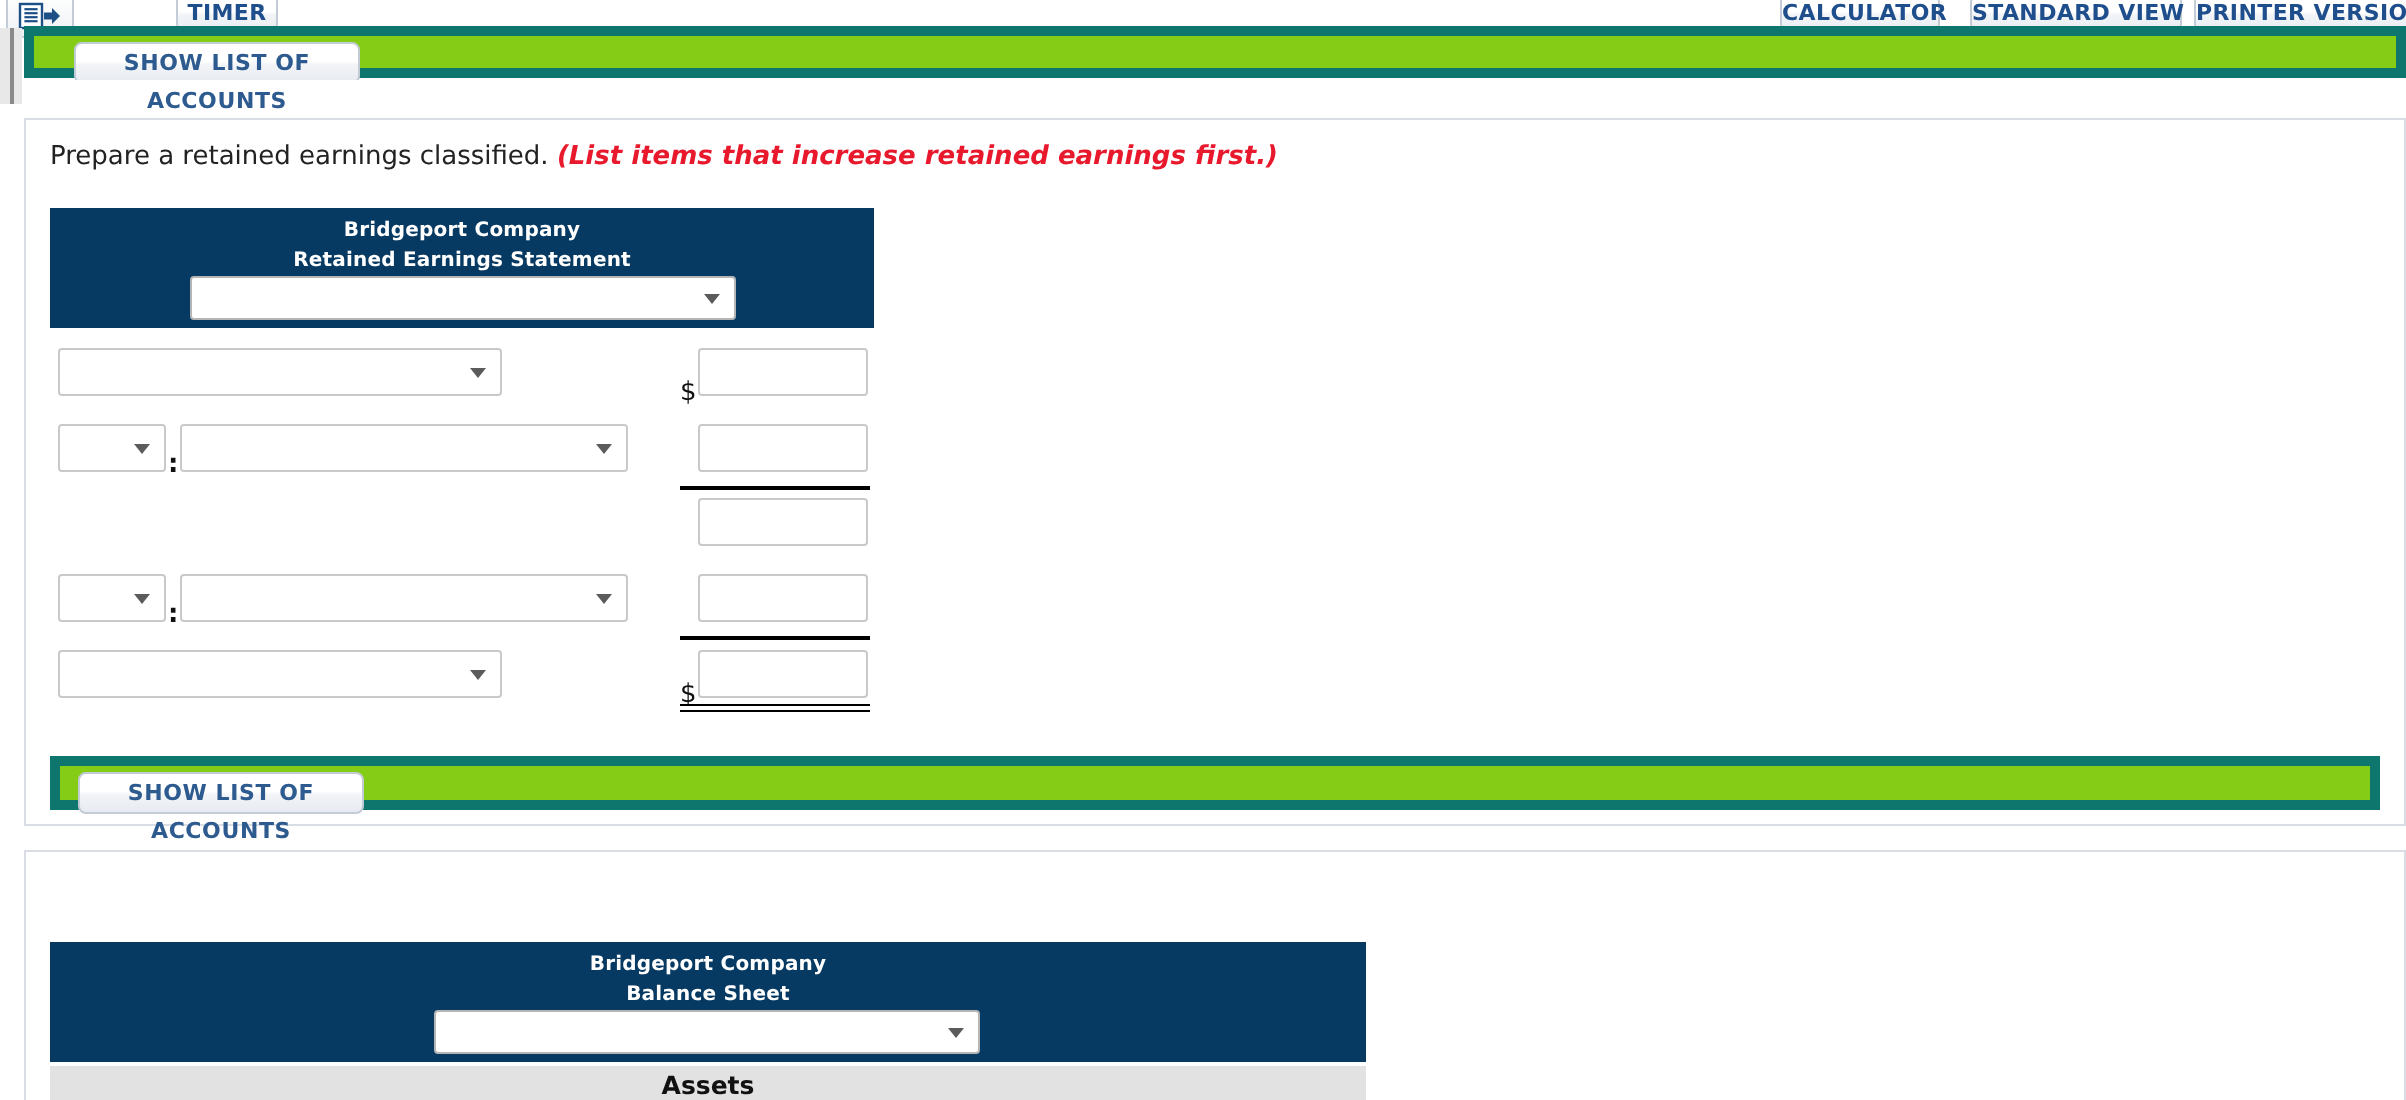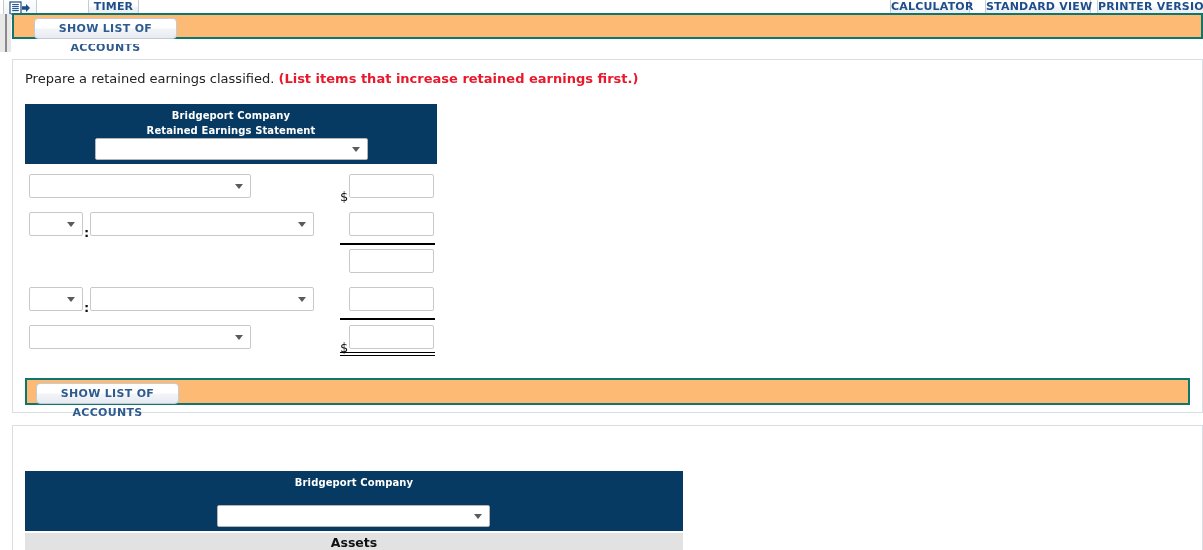--- a/index.html
+++ b/index.html
@@ -40,22 +40,22 @@
   }
 
   
   .panel {
     position:absolute;
     background:#ffffff;
     border:1px solid #d9dee5;
   }
   .accounts-bar {
     position:absolute;
-    background:#fdba74;
-    border:2px solid #0f766e;
+    background:#84cc16;
+    border:5px solid #0f766e;
   }
   .slb {
     position:absolute;
     background: linear-gradient(to bottom, #ffffff 0%, #ffffff 45%, #f2f4f7 55%, #e7ebf1 100%);
     border:1px solid #c3ccd6;
     border-radius:4px;
     color:#2e5b8f;
     font-weight:bold;
     font-size:11px;
     letter-spacing:0.3px;
@@ -67,20 +67,21 @@
 
   .prompt {
     position:absolute;
     font-size:13px;
     color:#222;
     white-space:nowrap;
     font-family:"DejaVu Sans","Liberation Sans",sans-serif;
   }
   .prompt .hint {
     color:#e8192c;
+    font-style:italic;
     font-weight:bold;
   }
 
   
   .stmt-head {
     position:absolute;
     background:#073a63;
     color:#ffffff;
     text-align:center;
   }
@@ -238,20 +239,21 @@
   <div class="accounts-bar" style="left:25px; top:378px; width:1165px; height:27px;">
     <div class="slb" style="left:9px; top:3px; width:143px;">SHOW LIST OF ACCOUNTS</div>
   </div>
 
   <div class="panel" style="left:12px; top:425px; width:1191px; height:135px;">
   </div>
 
 
   <div class="stmt-head" style="left:25px; top:471px; width:658px; height:60px; padding-top:4px;">
     <div class="ln">Bridgeport Company</div>
+    <div class="ln">Balance Sheet</div>
   </div>
   <div class="sel hdr" style="left:217px; top:505px; width:273px; height:22px;">
     <span class="arrow"></span>
   </div>
 
   <div class="assets-row" style="left:25px; top:533px; width:658px; height:20px;">Assets</div>
 
 </div>
 
 </body></html>

